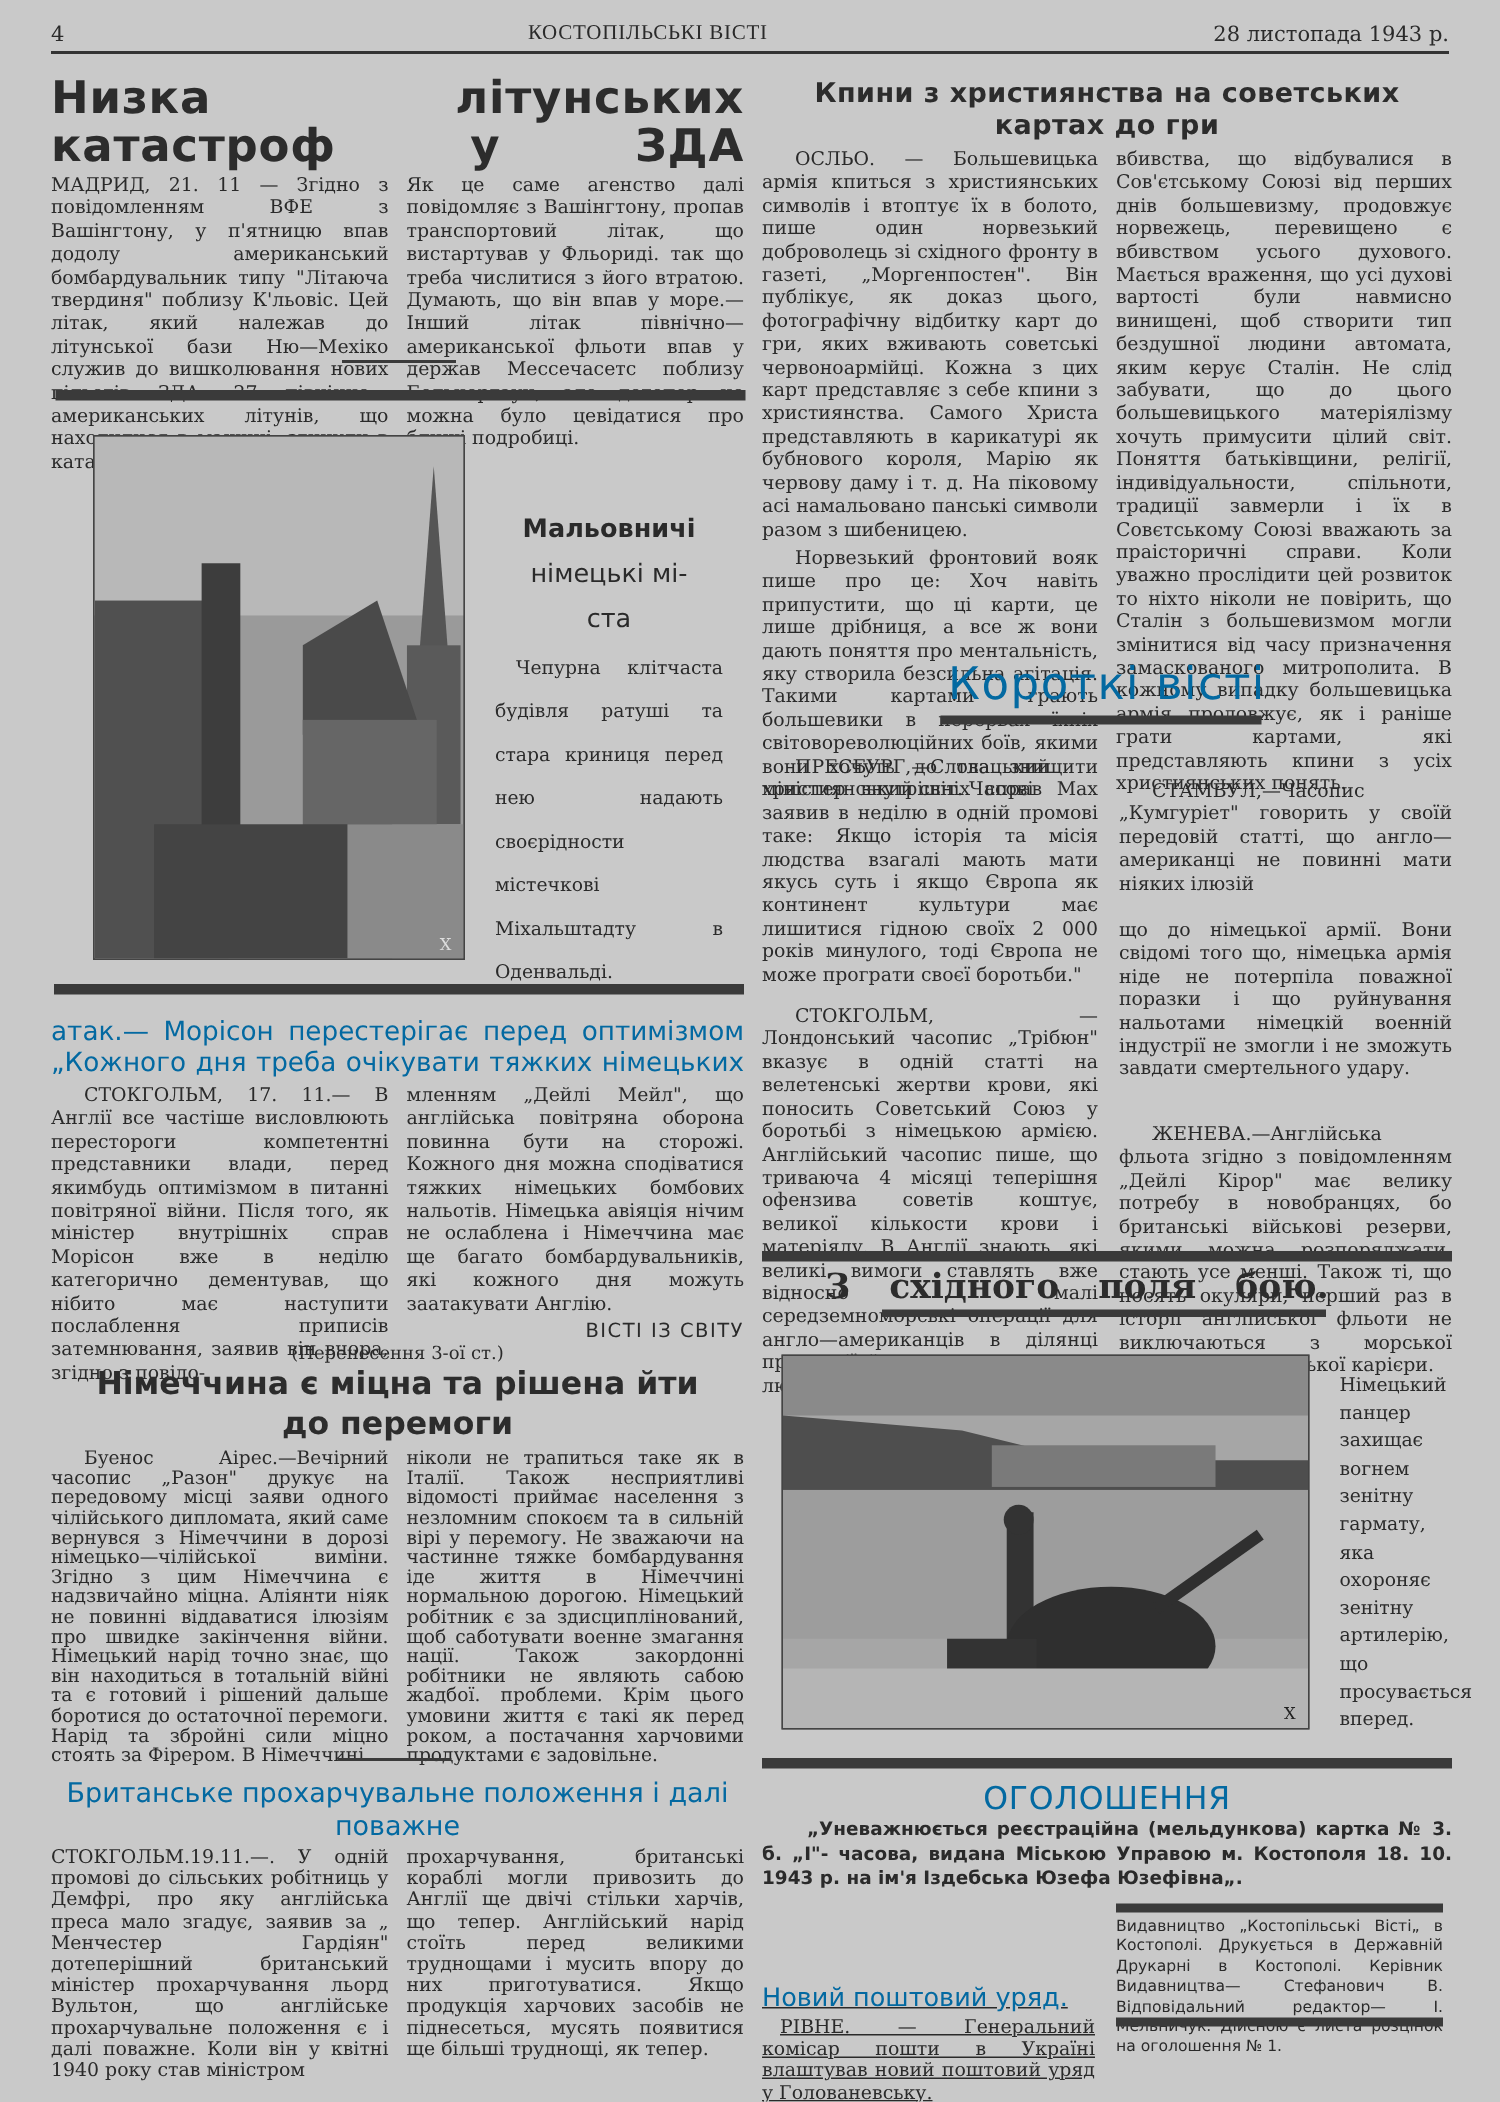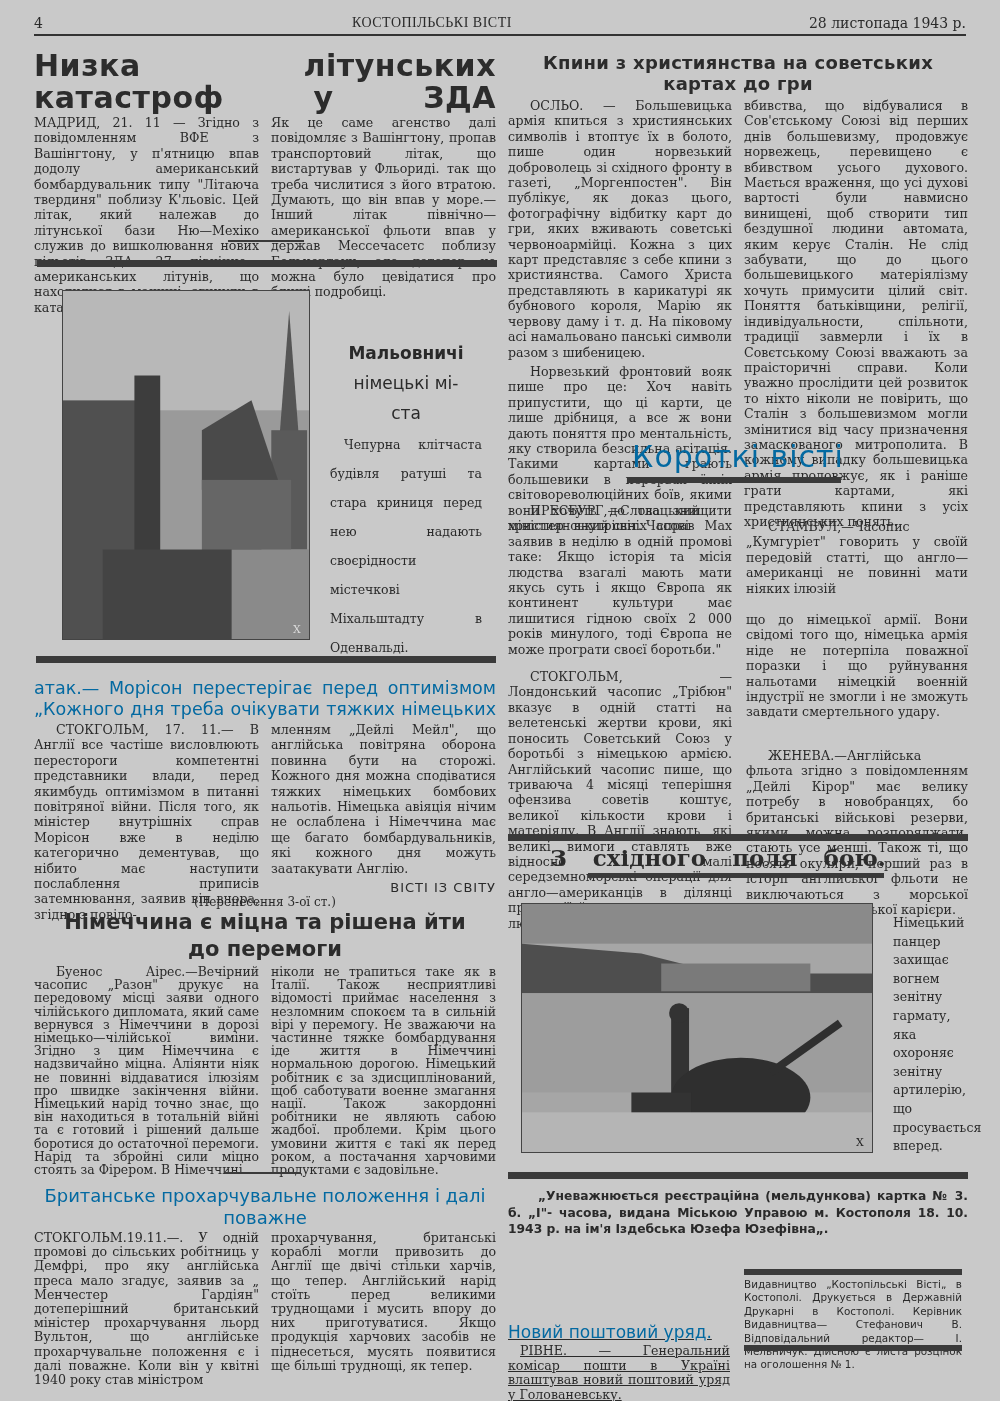--- a/index.html
+++ b/index.html
@@ -149,20 +149,21 @@
     <rect x="110" y="190" width="60" height="40" fill="#333"></rect>
     <rect y="210" width="352" height="40" fill="#b5b5b5"></rect>
     <text x="336" y="244" font-size="11" fill="#222">X</text>
   </svg>
 </div>
 <div class="abs caption" style="left:893px; top:914px; width:76px; font-size:12.5px; line-height:18.6px;">Німецький панцер захищає вогнем зенітну гармату, яка охороняє зенітну артилерію, що просувається вперед.</div>
 
 <div class="abs rule" style="left:508px; top:1172px; width:460px;"></div>
 
 <div class="abs" style="left:508px; top:1188px; width:460px;">
+  <div class="hl-light" style="font-size:21px; text-align:center; letter-spacing:0.5px;">ОГОЛОШЕННЯ</div>
   <div class="col" style="font-family:'DejaVu Sans',sans-serif; font-weight:bold; font-size:12.3px; line-height:16.5px; text-indent:30px; text-align:justify;">„Уневажнюється реєстраційна (мельдункова) картка № 3. б. „І"- часова, видана Міською Управою м. Костополя 18. 10. 1943 р. на ім'я Іздебська Юзефа Юзефівна„.</div>
 </div>
 
 <div class="abs" style="left:508px; top:1320px; width:222px;text-decoration:underline;">
   <div class="hl-light" style="font-size:17px; line-height:24px;">Новий поштовий уряд.</div>
   <div class="col" style="text-indent:12px; line-height:14.5px;">РІВНЕ. — Генеральний комісар пошти в Україні влаштував новий поштовий уряд у Голованевську.</div>
 </div>
 
 <div class="abs rule" style="left:744px; top:1269px; width:218px; height:6px;"></div>
 <div class="abs" style="left:744px; top:1278px; width:218px;">

